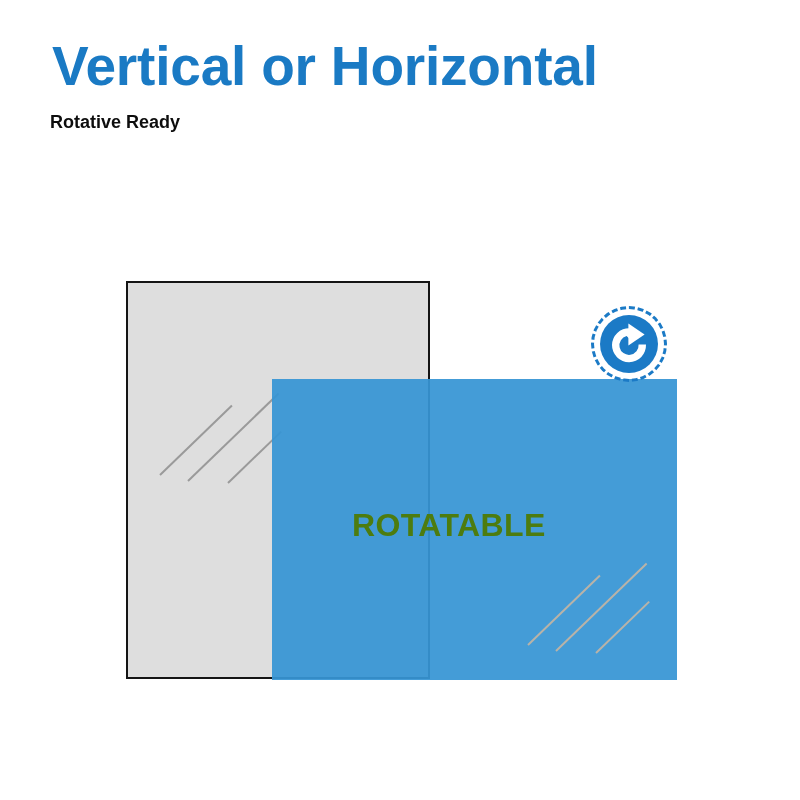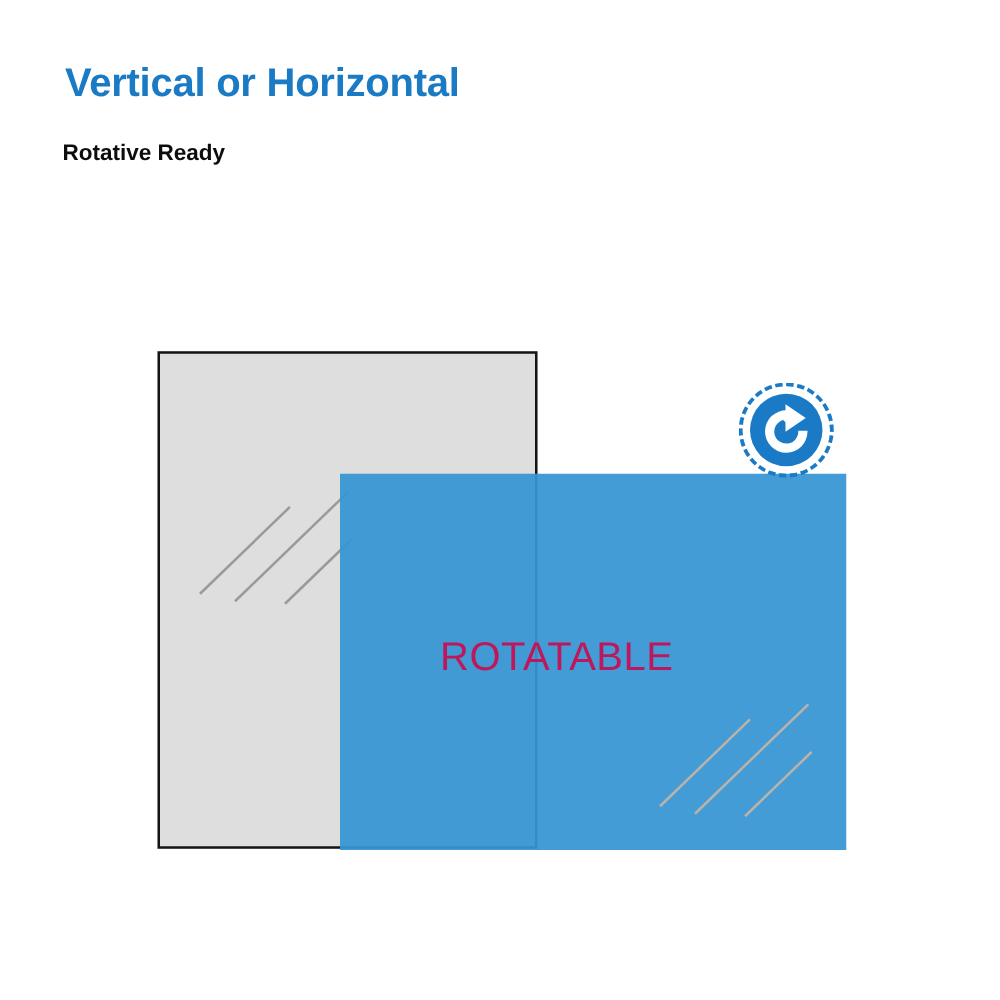--- a/index.html
+++ b/index.html
@@ -15,21 +15,21 @@
     width: 800px;
     height: 800px;
     background: #ffffff;
   }
 
   
   #title {
     position: absolute;
     left: 52px;
     top: 42px;
-    font-size: 32px;
+    font-size: 55px;
     font-weight: bold;
     color: #1a7ac4;
     letter-spacing: -0.2px;
     line-height: 48px;
     white-space: nowrap;
   }
   #subtitle {
     position: absolute;
     left: 50px;
     top: 108px;
@@ -85,22 +85,22 @@
   .streak.s1 { left: 0px;  top: 86px;  width: 100px; }
   .streak.s2 { left: 28px; top: 92px;  width: 126px; }
   .streak.s3 { left: 68px; top: 94px;  width: 74px;  }
 
   
   #rotatable-label {
     position: absolute;
     left: 352px;
     top: 506px;
     font-size: 32px;
-    font-weight: normal;
-    color: #be185d;
+    font-weight: bold;
+    color: #4d7c0f;
     letter-spacing: 0.4px;
     line-height: 38px;
     white-space: nowrap;
   }
 
   
   #rotate-badge {
     position: absolute;
     left: 591px;
     top: 306px;

